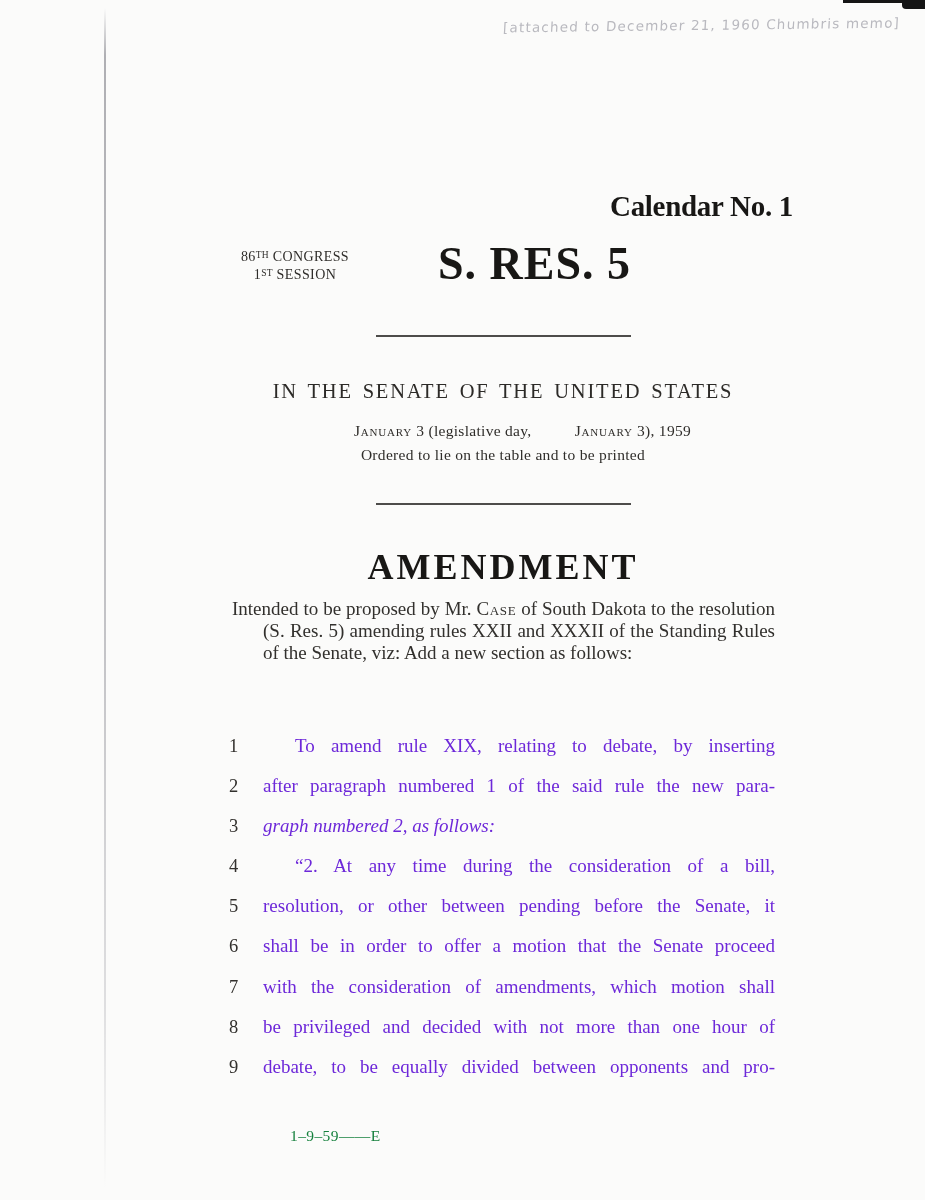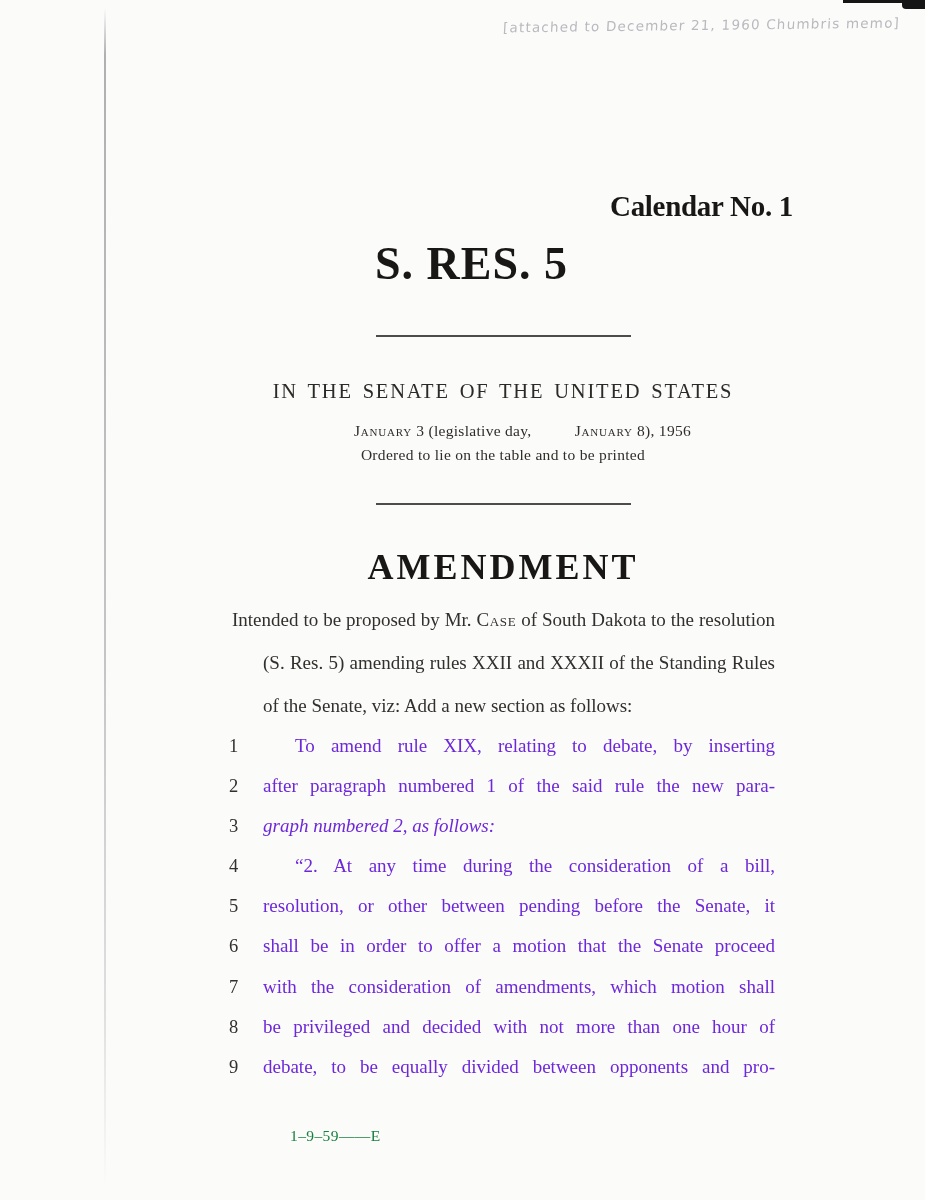--- a/index.html
+++ b/index.html
@@ -44,21 +44,21 @@
     transform: scaleY(1.04);
   }
   .congress-block {
     position: absolute; left: 220px; top: 247px; width: 150px;
     text-align: center; font-size: 14px; line-height: 16px;
     color: #2f2d2a; letter-spacing: 0.4px;
   }
   .congress-block .ord { font-size: 9.5px; vertical-align: 0.3em; letter-spacing: 0.2px; }
   .bill-number {
     position: absolute; left: 375px; top: 237px; width: 256px;
-    text-align: left; font-size: 46px; font-weight: 700;
+    text-align: right; font-size: 46px; font-weight: 700;
     color: #181715; letter-spacing: 1px;
   }
 
   .rule { position: absolute; left: 376px; width: 255px; height: 2px; background: #4d4c4a; }
   .rule1 { top: 335px; }
   .rule2 { top: 503px; }
 
   .senate-title {
     position: absolute; left: 0; top: 380px; width: 1006px;
     text-align: center; font-size: 20.5px; letter-spacing: 1.8px;
@@ -75,21 +75,21 @@
   .sc { font-variant: small-caps; letter-spacing: 0.8px; margin-left: 39px; }
 
   .amendment-heading {
     position: absolute; left: 0; top: 546px; width: 1006px;
     text-align: center; font-size: 36px; font-weight: 700;
     letter-spacing: 3px; color: #181715;
   }
 
   .intent {
     position: absolute; left: 232px; top: 598px; width: 543px;
-    font-size: 19px; line-height: 43px; text-align: justify;
+    font-size: 19px; line-height: 22px; text-align: justify;
     padding-left: 31px; text-indent: -31px; color: #32302d;
   }
   .sc-name { font-variant: small-caps; letter-spacing: 0.6px; }
 
   .body-lines { position: absolute; left: 228px; top: 726px; width: 548px; }
   .line-row { position: relative; height: 40.1px; }
   .line-num {
     position: absolute; left: 1px; top: 0;
     font-size: 18.5px; line-height: 40.1px; color: #32302d;
   }
@@ -112,28 +112,32 @@
 <div class="sheet">
 
   <div class="fold-line"></div>
   <div class="edge-top"></div>
   <div class="edge-corner"></div>
 
   <div class="annotation">[attached to December 21, 1960 Chumbris memo]</div>
 
   <div class="calendar">Calendar No. 1</div>
 
+  <div class="congress-block">
+    <div><span>86</span><span class="ord">TH</span> <span>CONGRESS</span></div>
+    <div><span>1</span><span class="ord">ST</span> <span>SESSION</span></div>
+  </div>
 
   <div class="bill-number">S. RES. 5</div>
 
   <div class="rule rule1"></div>
 
   <div class="senate-title">IN THE SENATE OF THE UNITED STATES</div>
 
-  <div class="date-line"><span class="sc">January</span><span> 3 (legislative day, </span><span class="sc">January</span><span> 8), 1956</span></div>
+  <div class="date-line"><span class="sc">January</span><span> 3 (legislative day, </span><span class="sc">January</span><span> 3), 1959</span></div>
 
   <div class="ordered-line">Ordered to lie on the table and to be printed</div>
 
   <div class="rule rule2"></div>
 
   <div class="amendment-heading">AMENDMENT</div>
 
   <div class="intent"><span>Intended to be proposed by Mr. </span><span class="sc-name">Case</span><span> of South Dakota to the resolution (S. Res. 5) amending rules XXII and XXXII of the Standing Rules of the Senate, viz: Add a new section as follows:</span></div>
 
   <div class="body-lines">

